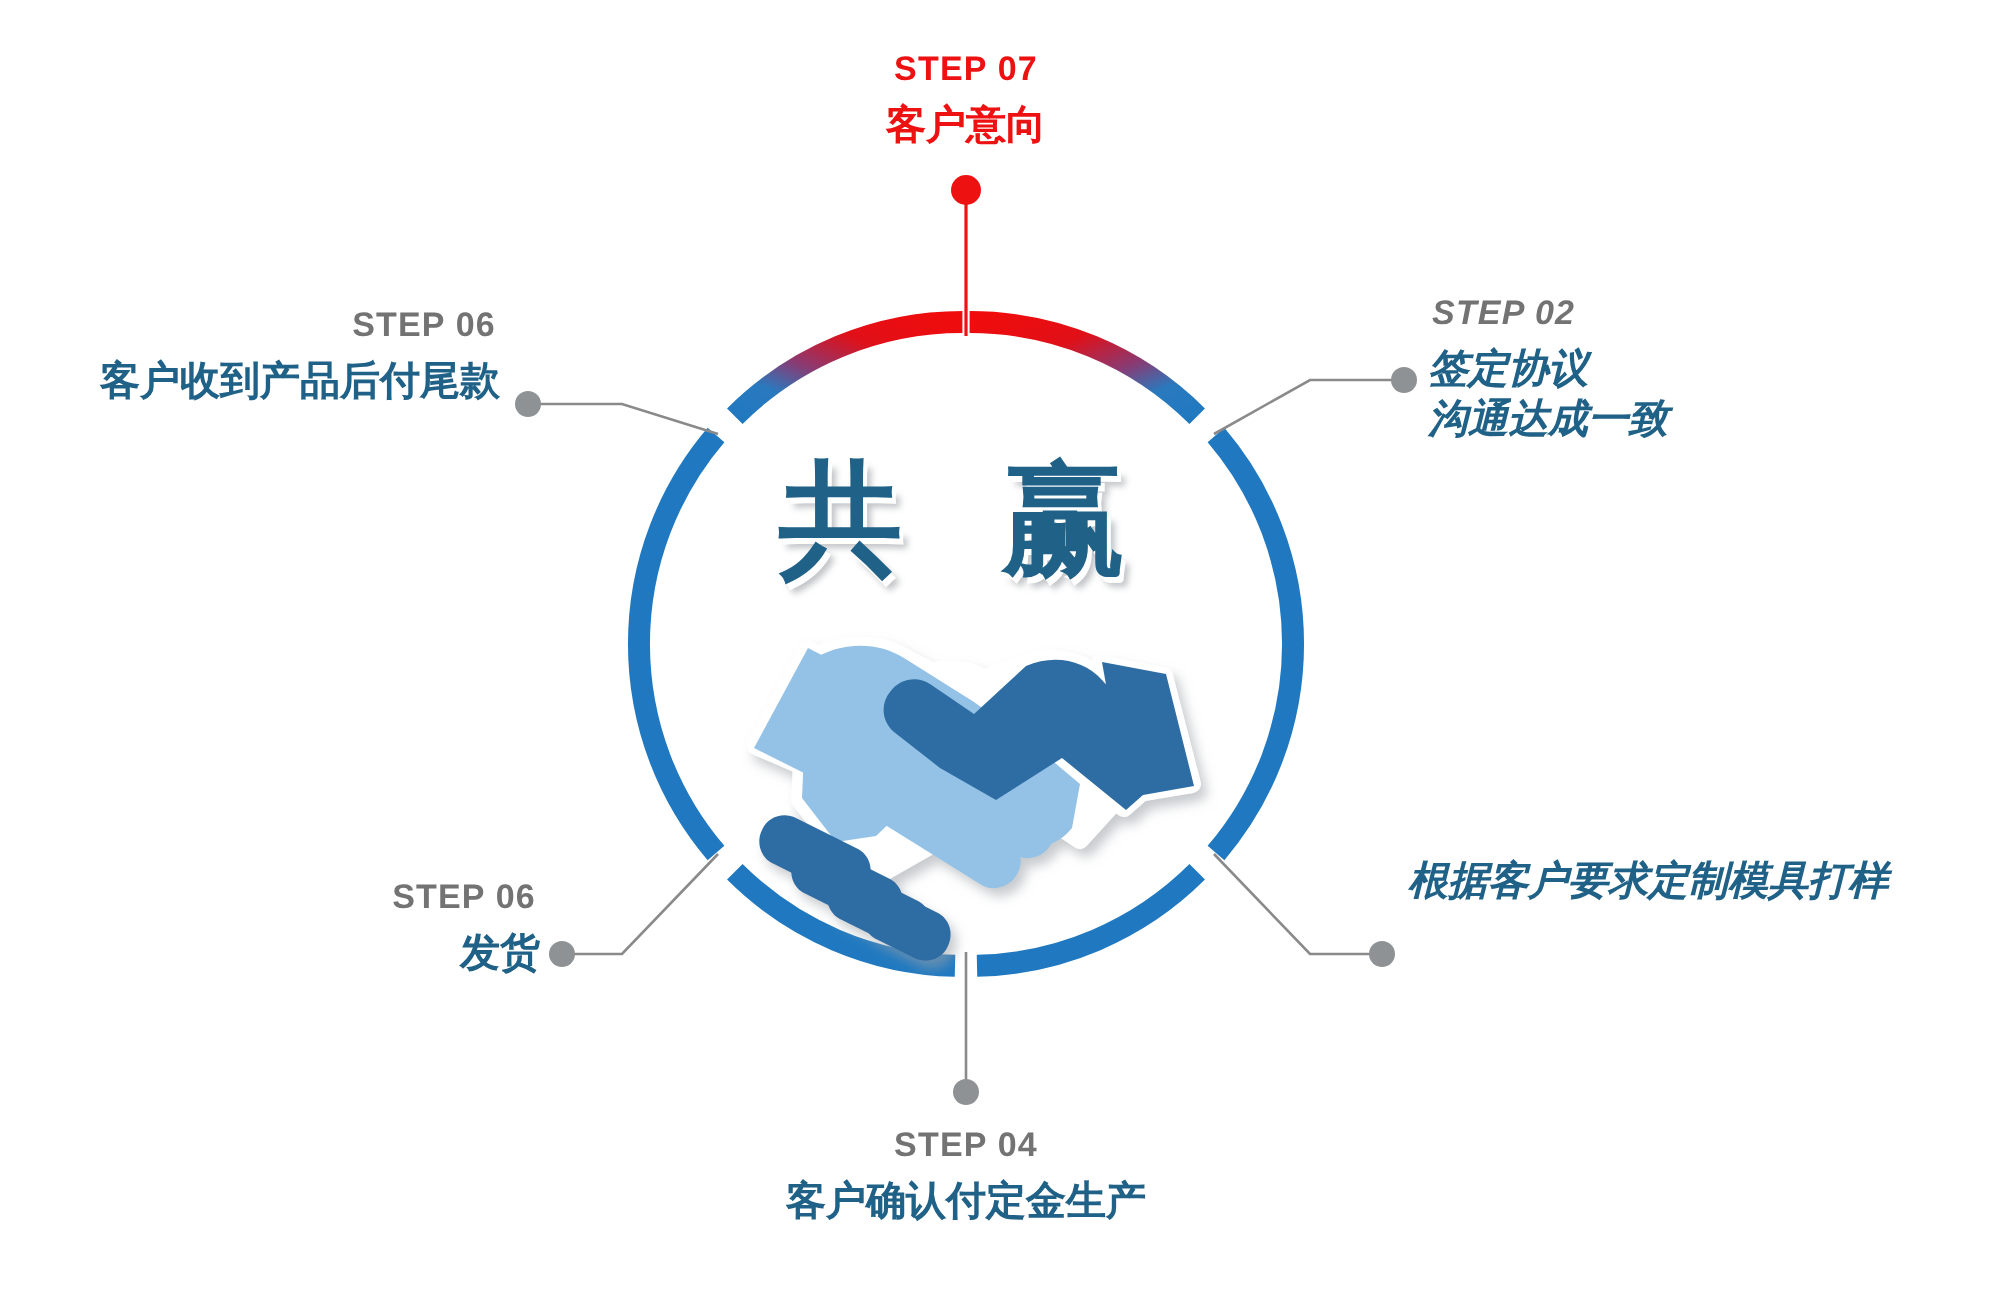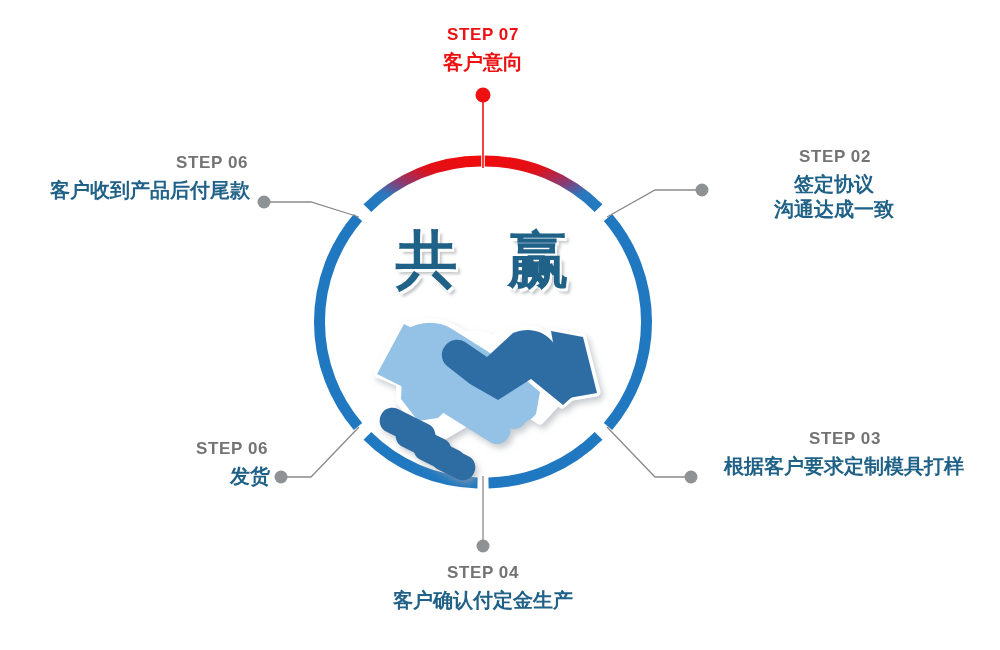--- a/index.html
+++ b/index.html
@@ -25,21 +25,21 @@
     top: 0;
     width: 1000px;
     height: 650px;
   }
   
   .center-word {
     position: absolute;
     left: 383px;
     top: 218px;
     width: 200px;
-    text-align: right;
+    text-align: center;
     font-size: 62px;
     font-weight: bold;
     letter-spacing: 14px;
     color: #1F6187;
     text-shadow: 2px 3px 0 #ffffff, 4px 5px 3px rgba(120,125,130,0.45);
     white-space: nowrap;
     font-family: "DejaVu Sans", "Liberation Sans", sans-serif;
   }
   
   .step {
@@ -56,21 +56,21 @@
   }
   .step .step-text {
     font-size: 20px;
     font-weight: bold;
     color: #1F6187;
     font-family: "DejaVu Sans", "Liberation Sans", sans-serif;
   }
   .step.is-accent .step-no { color: #EE1111; }
   .step.is-accent .step-text { color: #EE1111; }
 
-  .align-left   { text-align: center; }
+  .align-left   { text-align: left; font-style: italic; }
   .align-right  { text-align: right; }
   .align-center { text-align: center; }
 
   
   #step-01 { left: 383px; top: 24px;  width: 200px; }
   #step-02 { left: 714px; top: 146px; width: 240px; }
   #step-03 { left: 704px; top: 428px; width: 280px; }
   #step-04 { left: 363px; top: 562px; width: 240px; }
   #step-05 { left: 110px; top: 438px; width: 160px; }
   #step-06 { left:  20px; top: 152px; width: 230px; }
@@ -195,21 +195,20 @@
     <div class="step-text">客户意向</div>
   </div>
 
   <div class="step align-left" id="step-02">
     <div class="step-no">STEP 02</div>
     <div class="step-text">签定协议</div>
     <div class="step-text">沟通达成一致</div>
   </div>
 
   <div class="step align-left" id="step-03">
-    <div class="step-no">STEP 03</div>
     <div class="step-text">根据客户要求定制模具打样</div>
   </div>
 
   <div class="step align-center" id="step-04">
     <div class="step-no">STEP 04</div>
     <div class="step-text">客户确认付定金生产</div>
   </div>
 
   <div class="step align-right" id="step-05">
     <div class="step-no">STEP 06</div>

